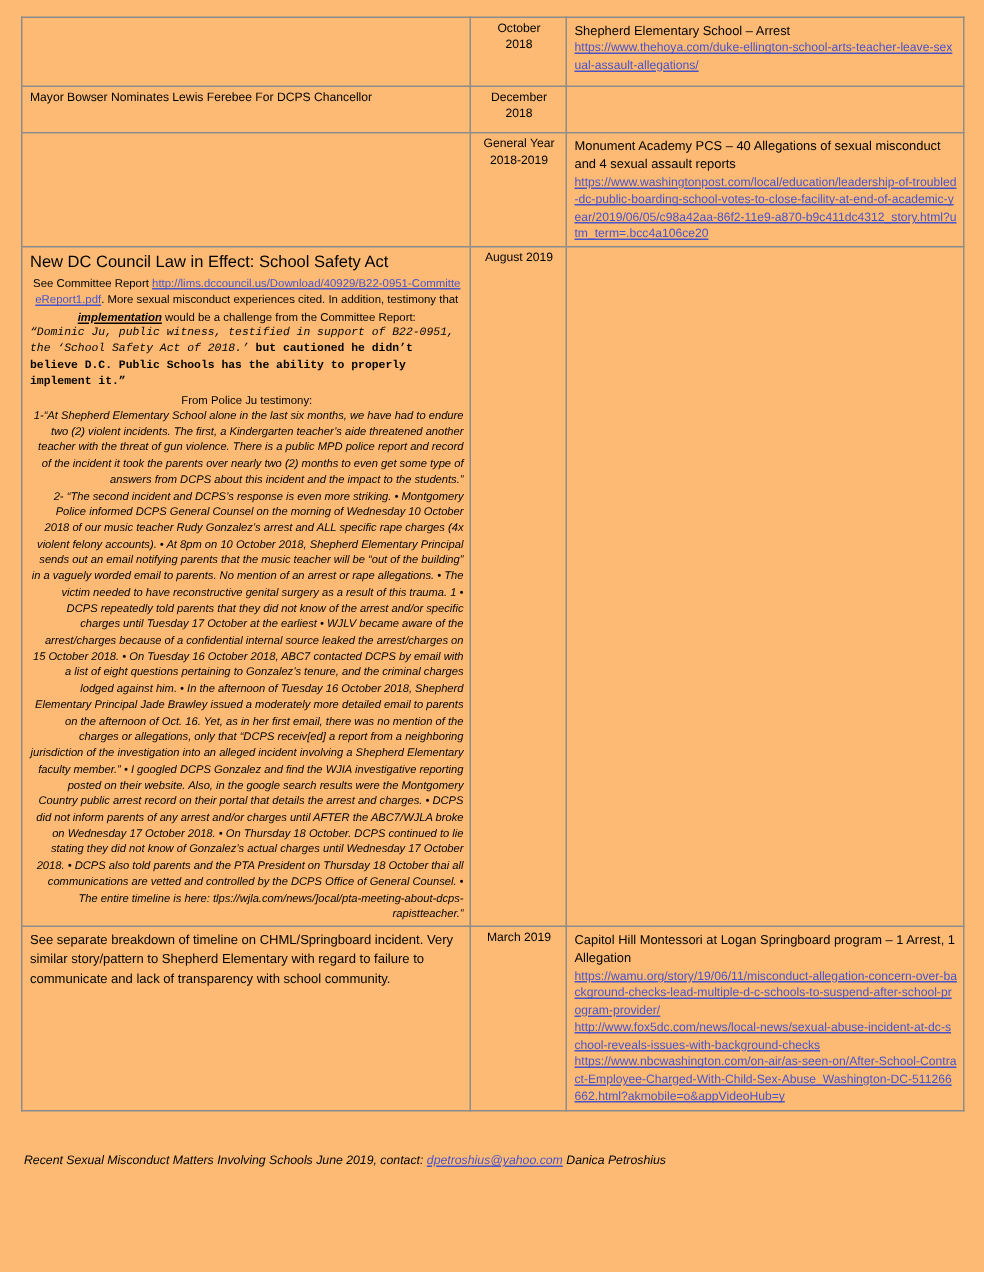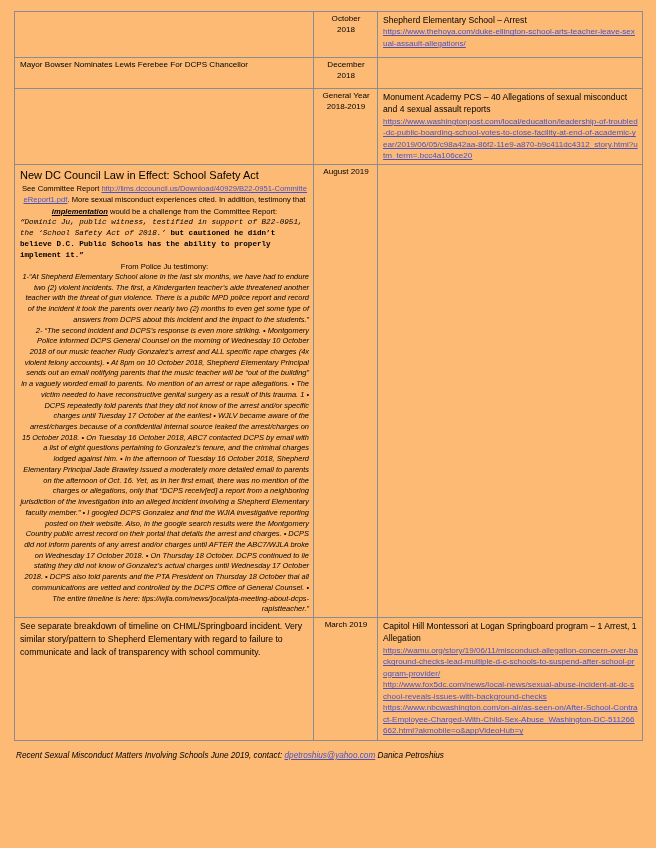--- a/index.html
+++ b/index.html
@@ -90,21 +90,21 @@
     font-style: italic;
     text-align: right;
   }
   .sep-title {
     font-size: 11px;
     line-height: 1.5;
   }
   .footer {
     position: absolute;
     left: 16px;
-    top: 750px;
+    top: 768px;
     font-size: 8.2px;
     font-style: italic;
     line-height: 1.4;
     white-space: nowrap;
   }
   .footer a {
     color: #4a52c8;
     text-decoration: underline;
     font-style: italic;
   }

